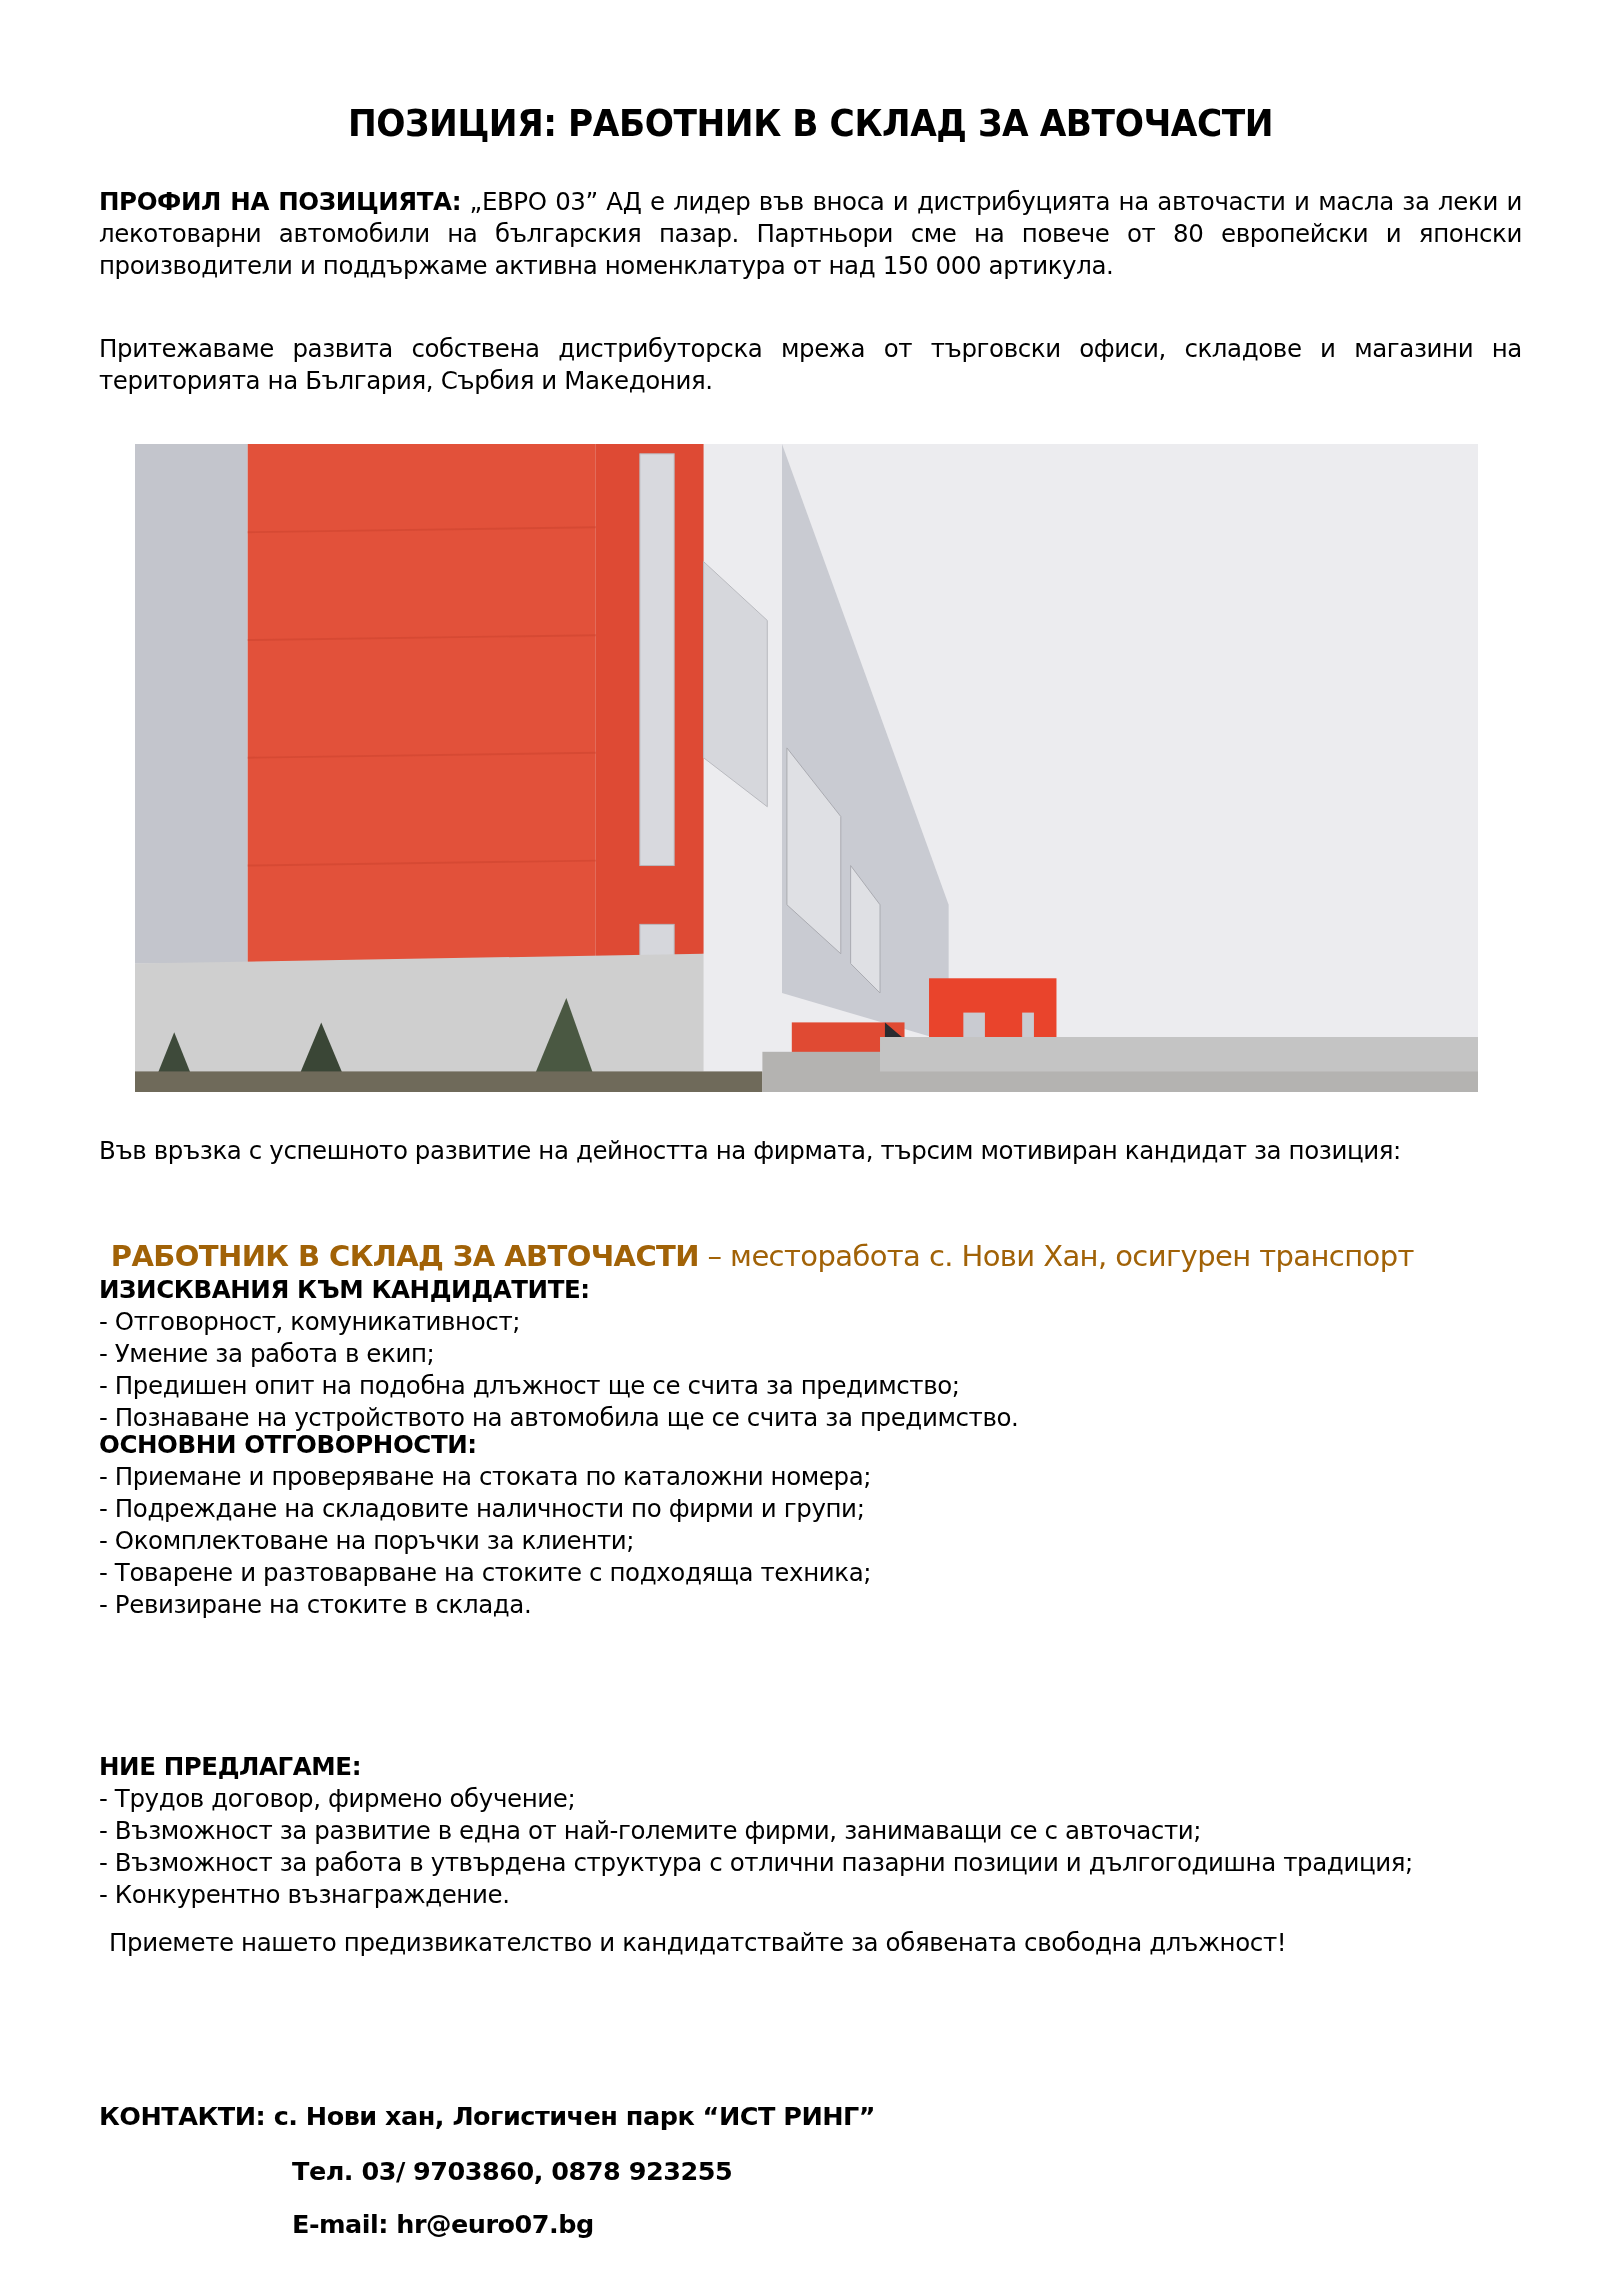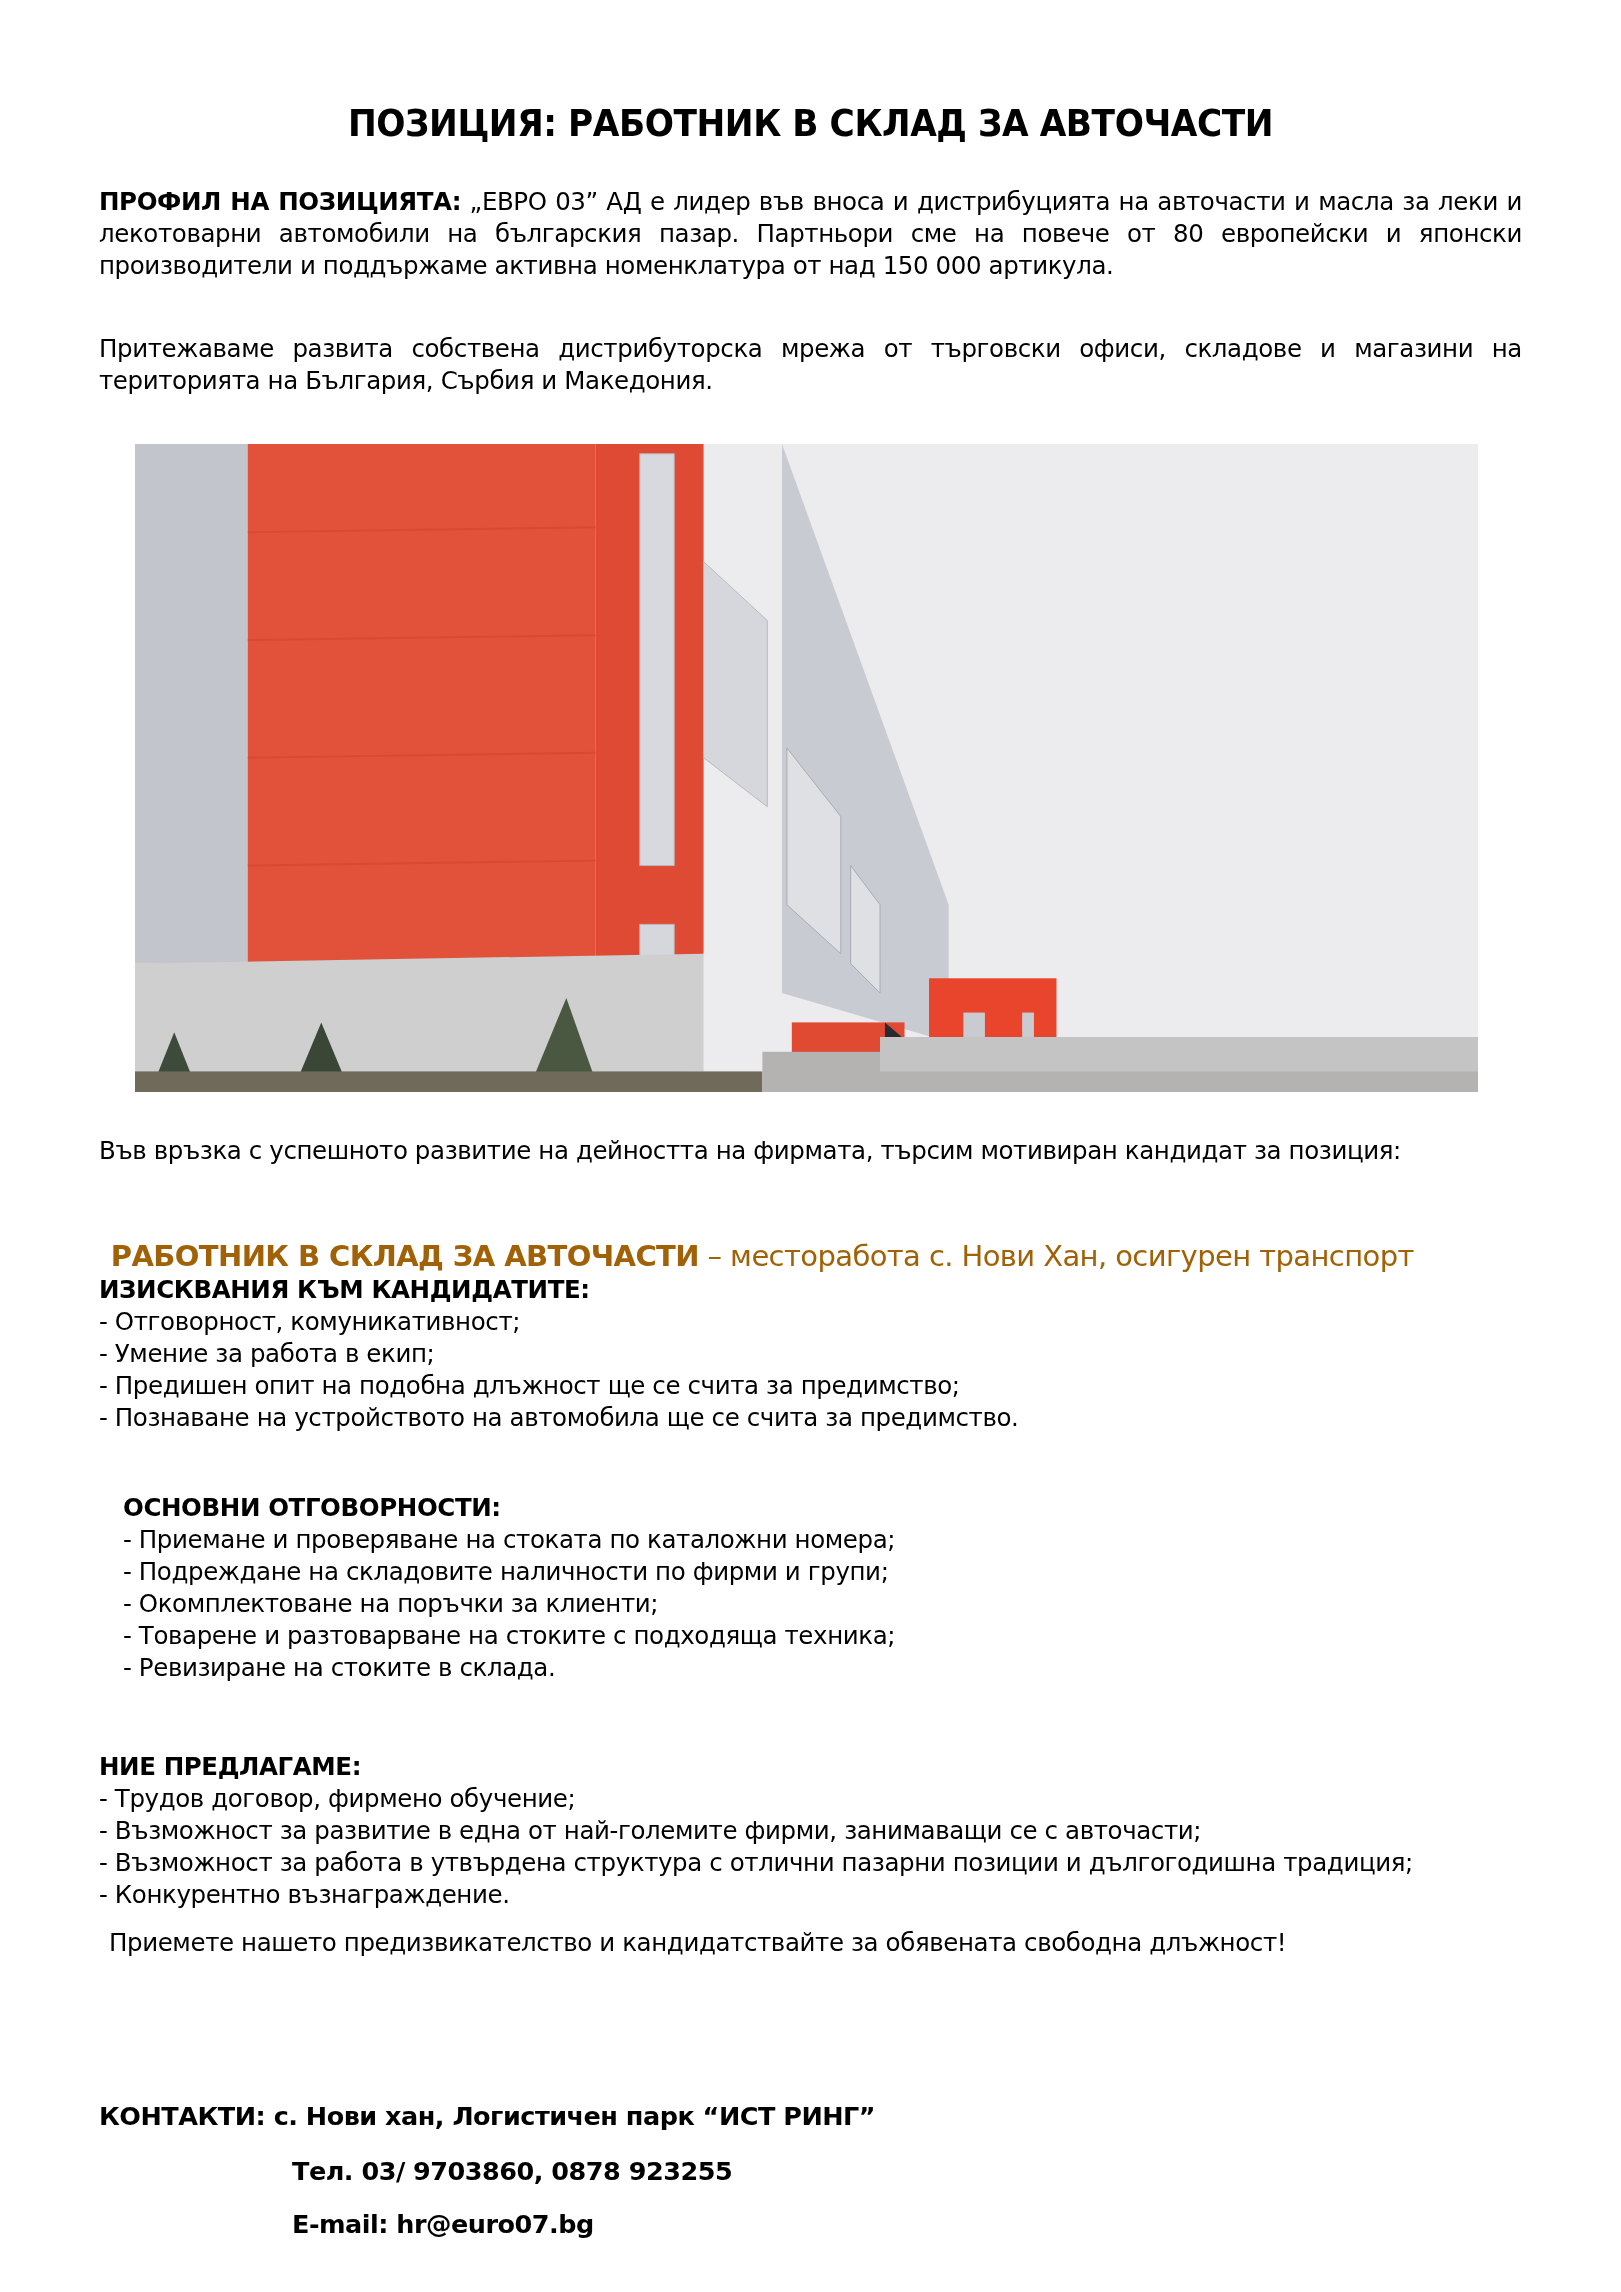--- a/index.html
+++ b/index.html
@@ -77,21 +77,21 @@
     }
     .section h2 {
       font-size: 24.5px;
       font-weight: bold;
       margin: 0;
       line-height: 32px;
     }
     .section ul { list-style: none; margin: 0; padding: 0; }
     .section li { margin: 0; padding: 0; }
     #requirements { top: 1274px; }
-    #responsibilities { top: 1492px; margin-left: 24px; }
+    #responsibilities { top: 1429px; }
     #offer { top: 1751px; }
 
     #closing { top: 1927px; margin-left: 10px; }
 
     .contacts {
       position: absolute;
       left: 0;
       font-size: 25.5px;
       font-weight: bold;
       letter-spacing: -0.5px;

